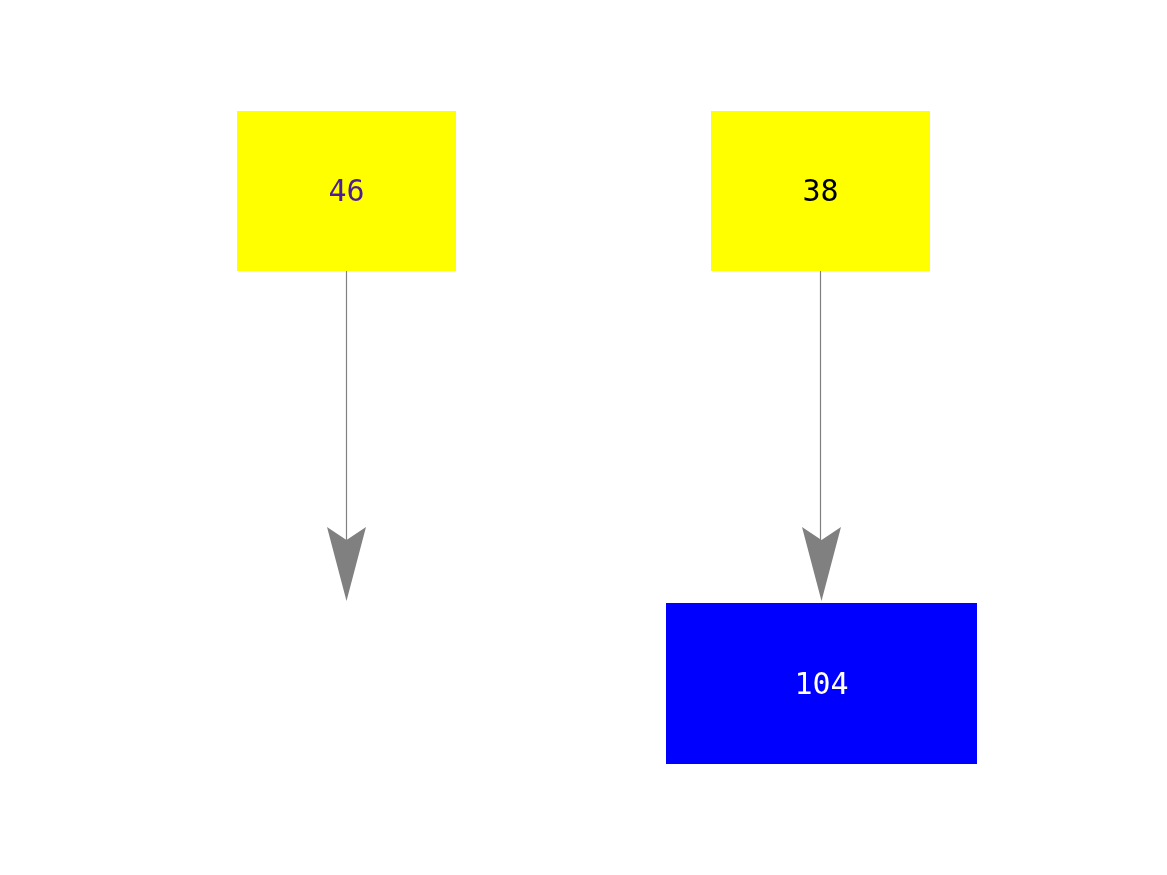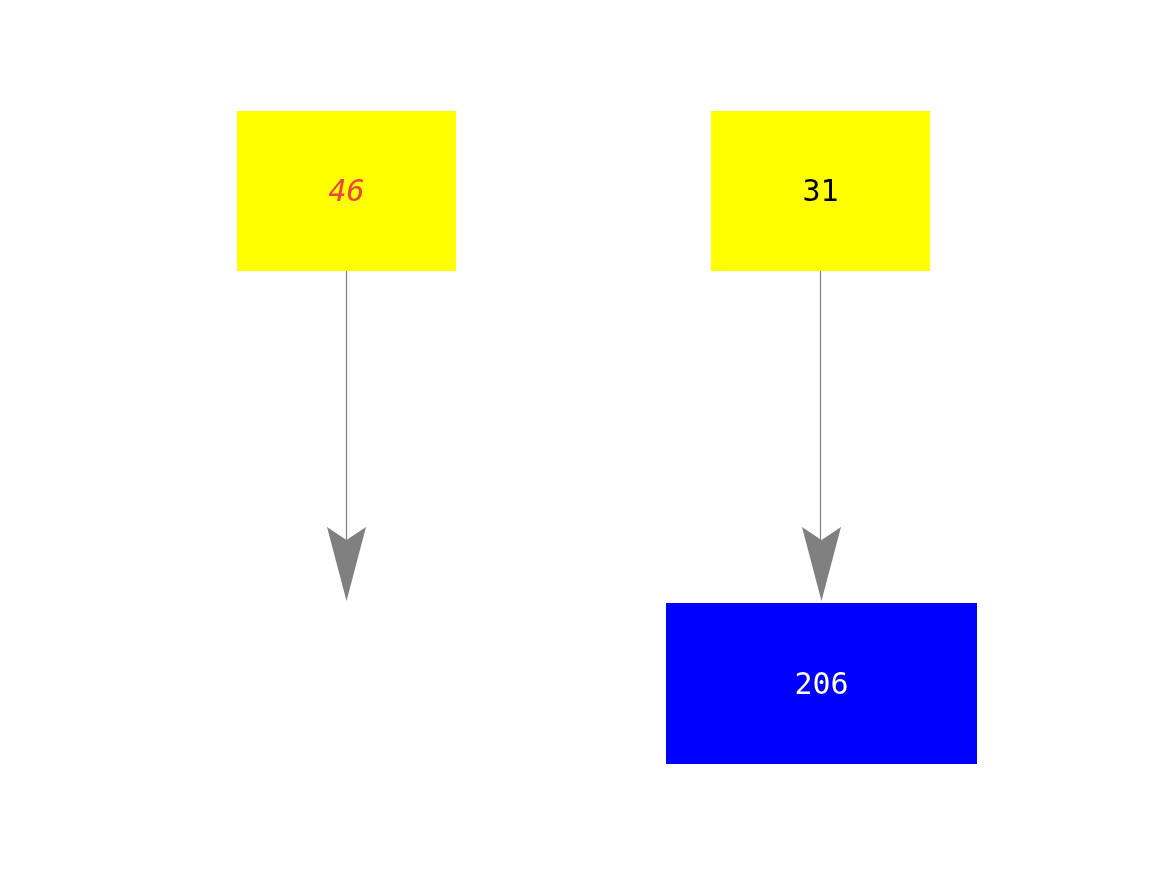--- a/index.html
+++ b/index.html
@@ -39,21 +39,21 @@
 
 <div id="canvas">
   <svg id="edges" width="1167" height="875" viewBox="0 0 1167 875" xmlns="http://www.w3.org/2000/svg">
       <line x1="346.5" y1="271" x2="346.5" y2="540" stroke="#808080" stroke-width="1.2"></line>
       <polygon points="327,527 346.5,540 366,527 346.5,601" fill="#808080"></polygon>
       <line x1="820.5" y1="271" x2="820.5" y2="540" stroke="#808080" stroke-width="1.2"></line>
       <polygon points="802,527 821.5,540 841,527 821.5,601" fill="#808080"></polygon>
     </svg>
 
 <div class="node" style="left: 237px; top: 111px; width: 219px; height: 160px; background: rgb(255, 255, 0);">
-      <span style="color: #ef4444; font-style: italic;">46</span>
+      <span style="color: #4c1d95;">46</span>
     </div>
     <div class="node" style="left: 711px; top: 111px; width: 219px; height: 160px; background: rgb(255, 255, 0);">
-      <span style="color: rgb(0, 0, 0);">31</span>
+      <span style="color: rgb(0, 0, 0);">38</span>
     </div>
     <div class="node" style="left: 666px; top: 603px; width: 311px; height: 161px; background: rgb(0, 0, 255);">
-      <span style="color: rgb(255, 255, 255);">206</span>
+      <span style="color: rgb(255, 255, 255);">104</span>
     </div>
   </div>
 
 </body></html>

